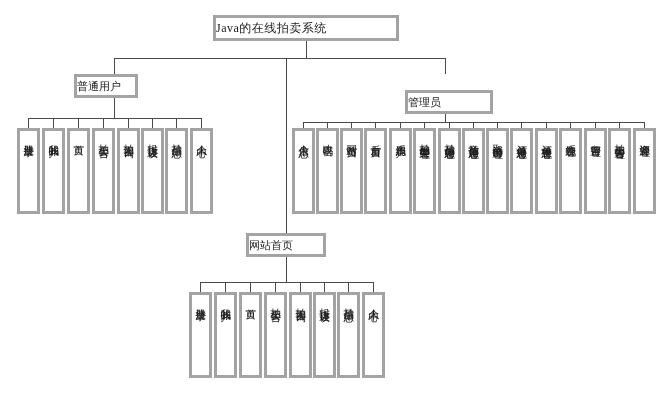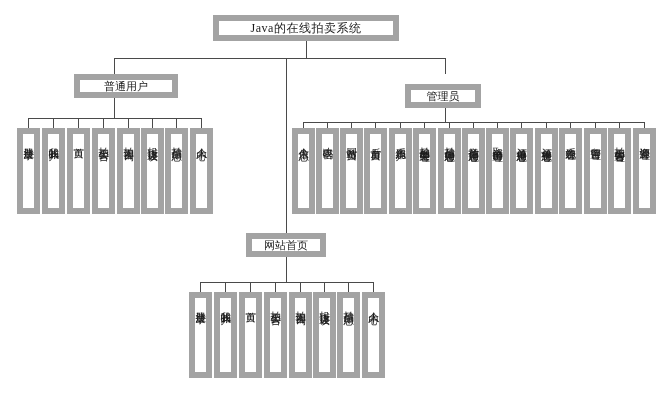--- a/index.html
+++ b/index.html
@@ -10,25 +10,24 @@
     font-family:"Liberation Serif","DejaVu Serif",serif;
     color:#1a1a1a;
     overflow:hidden;
   }
   #diagram{position:relative;width:672px;height:405px;}
 
   
   .node{
     position:absolute;
     box-sizing:border-box;
-    border:6px solid #a3a3a3;
+    border:3px solid #a3a3a3;
     background:#ffffff;
     display:flex;
     align-items:center;
-    justify-content:center;
     z-index:3;
   }
   .node.root{
     font-size:12px;
     letter-spacing:.5px;
     white-space:nowrap;
   }
   .node.mid{
     font-size:11px;
     white-space:nowrap;
@@ -62,21 +61,21 @@
     <span>Java的在线拍卖系统</span>
   </div>
 
   <div class="ln v" style="left:306px;top:41px;height:17px;"></div>
   <div class="ln h" style="left:114px;top:58px;width:331px;"></div>
 
   <div class="ln v" style="left:114px;top:58px;height:16px;"></div>
   <div class="ln v" style="left:286px;top:58px;height:175px;"></div>
   <div class="ln v" style="left:445px;top:58px;height:16px;"></div>
 
-  <div class="node mid" style="left:74px;top:74px;width:104px;height:24px;">
+  <div class="node mid" style="left:74px;top:74px;width:64px;height:24px;">
     <span>普通用户</span>
   </div>
   <div class="ln v" style="left:114px;top:98px;height:20px;"></div>
   <div class="ln h" style="left:28px;top:118px;width:173px;"></div>
 
   <div class="ln v" style="left:28px;top:118px;height:10px;"></div>
   <div class="ln v" style="left:53px;top:118px;height:10px;"></div>
   <div class="ln v" style="left:78px;top:118px;height:10px;"></div>
   <div class="ln v" style="left:103px;top:118px;height:10px;"></div>
   <div class="ln v" style="left:128px;top:118px;height:10px;"></div>
@@ -102,21 +101,21 @@
   <div class="node leaf" style="left:141px;top:128px;width:23px;height:86px;">
     <span class="vtext">投诉建议</span>
     </div>
   <div class="node leaf" style="left:165px;top:128px;width:23px;height:86px;">
     <span class="vtext">拍品信息</span>
     </div>
   <div class="node leaf" style="left:190px;top:128px;width:23px;height:86px;">
     <span class="vtext">个人中心</span>
     </div>
 
-  <div class="node mid" style="left:405px;top:84px;width:76px;height:24px;">
+  <div class="node mid" style="left:405px;top:90px;width:88px;height:24px;">
     <span>管理员</span>
   </div>
   <div class="ln v" style="left:445px;top:98px;height:24px;"></div>
   <div class="ln h" style="left:303px;top:122px;width:341px;"></div>
 
   <div class="ln v" style="left:303px;top:122px;height:6px;"></div>
   <div class="ln v" style="left:327px;top:122px;height:6px;"></div>
   <div class="ln v" style="left:351px;top:122px;height:6px;"></div>
   <div class="ln v" style="left:375px;top:122px;height:6px;"></div>
   <div class="ln v" style="left:400px;top:122px;height:6px;"></div>

